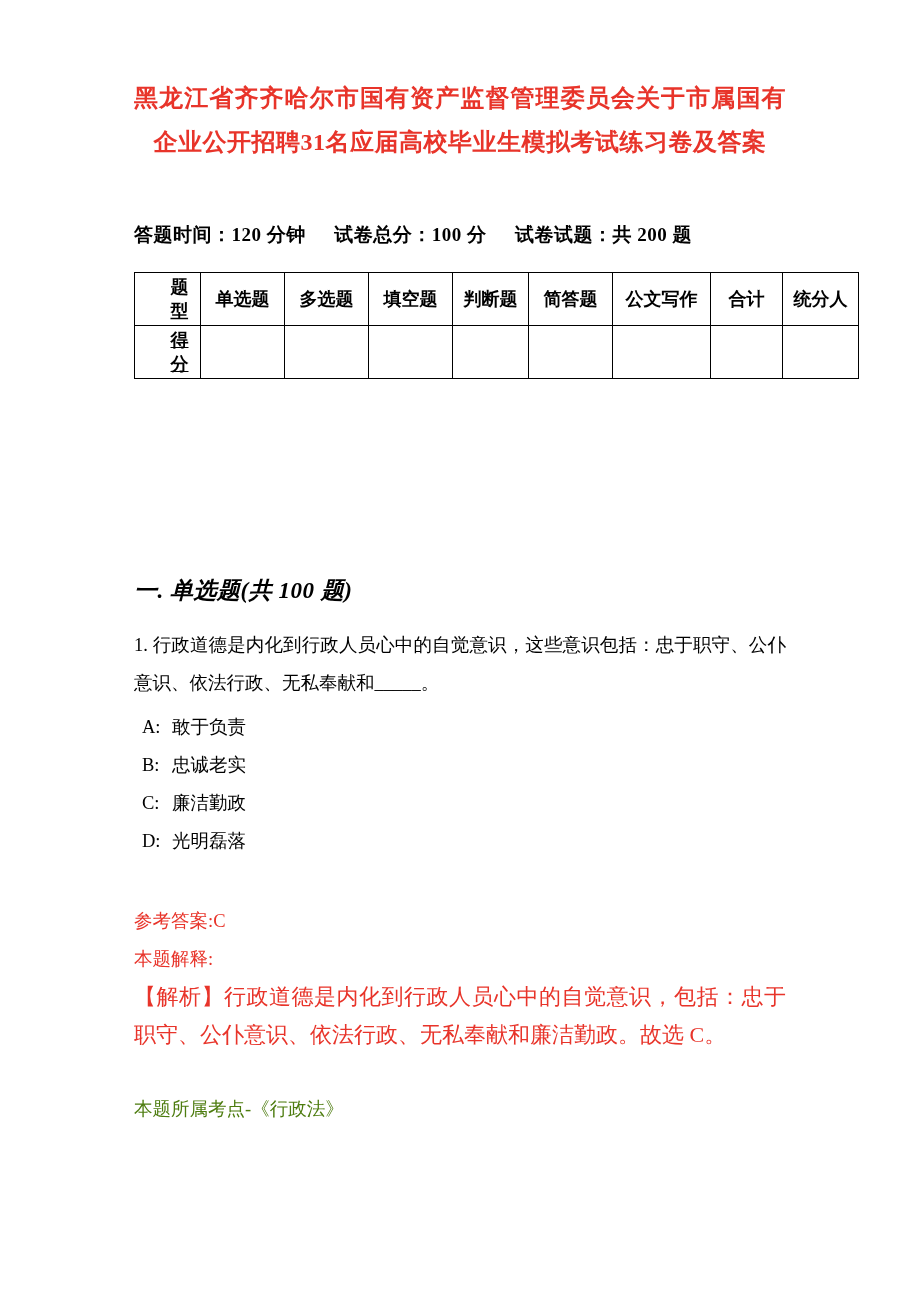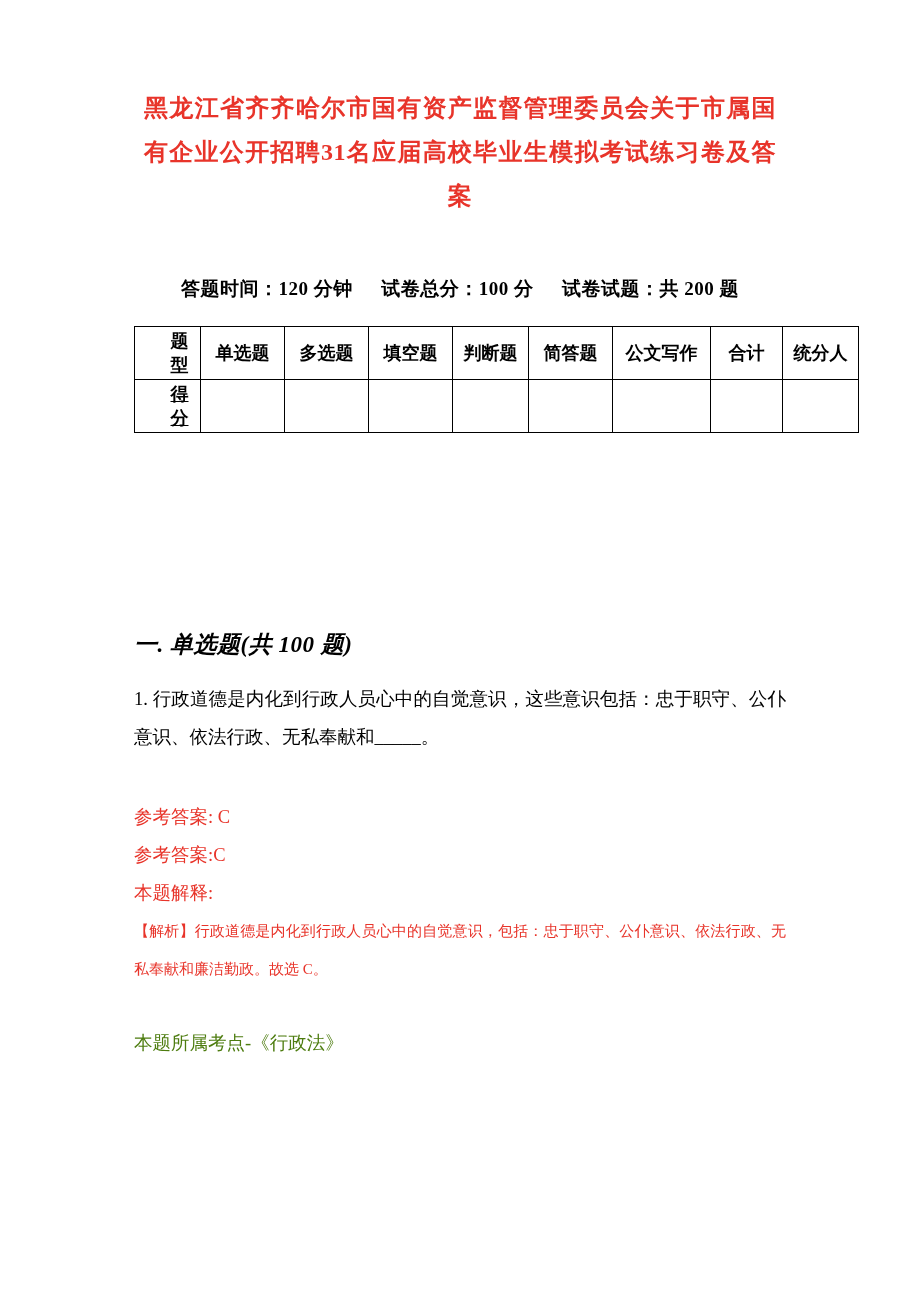--- a/index.html
+++ b/index.html
@@ -23,27 +23,27 @@
     position: relative;
   }
   .doc-title {
     color: #e8342a;
     font-size: 24px;
     font-weight: bold;
     line-height: 44px;
     text-align: justify;
     text-align-last: center;
     letter-spacing: 0.5px;
-    margin: 10px;
+    margin: 0;
     padding-top: 76px;
     font-family: Liberation Serif, serif;
   }
   .meta-line {
     margin-top: 58px;
-    text-align: center;
+    text-align: left;
     font-size: 19px;
     font-weight: bold;
     letter-spacing: 0.5px;
   }
   .meta-line span {
     display: inline-block;
   }
   .gap-1 { width: 18px; display: inline-block; }
   table.score-table {
     margin-top: 24px;
@@ -101,21 +101,21 @@
   }
   .answer-block {
     margin-top: 42px;
     color: #e8342a;
   }
   .answer-line {
     font-size: 18.5px;
     line-height: 38px;
   }
   .explain-para {
-    font-size: 15px;
+    font-size: 22px;
     line-height: 38px;
     text-align: justify;
     color: #e8342a;
   }
   .kaodian {
     margin-top: 36px;
     font-size: 18.5px;
     line-height: 38px;
     color: #4d7c0f;
   }
@@ -160,23 +160,36 @@
       <td class="c7"></td>
       <td class="c8"></td>
     </tr>
   </tbody>
     </table>
 
   <div class="section-title">一. 单选题(共 100 题)</div>
 
   <div class="question">1. 行政道德是内化到行政人员心中的自觉意识，这些意识包括：忠于职守、公仆意识、依法行政、无私奉献和_____。</div>
 
+  <div class="options">
+    <div class="option">
+      <span class="opt-key">A:</span><span>敢于负责</span>
+    </div>
+    <div class="option">
+      <span class="opt-key">B:</span><span>忠诚老实</span>
+    </div>
+    <div class="option">
+      <span class="opt-key">C:</span><span>廉洁勤政</span>
+    </div>
+    <div class="option">
+      <span class="opt-key">D:</span><span>光明磊落</span>
+    </div>
+  </div>
 
   <div class="answer-block">
-    <div class="answer-line">参考答案:  C</div>
     <div class="answer-line">参考答案:C</div>
     <div class="answer-line">本题解释:</div>
     <div class="explain-para">【解析】行政道德是内化到行政人员心中的自觉意识，包括：忠于职守、公仆意识、依法行政、无私奉献和廉洁勤政。故选 C。</div>
     <div class="kaodian">本题所属考点-《行政法》</div>
   </div>
 
   <div class="spacer-bottom"></div>
 </div>
 
 </body></html>

